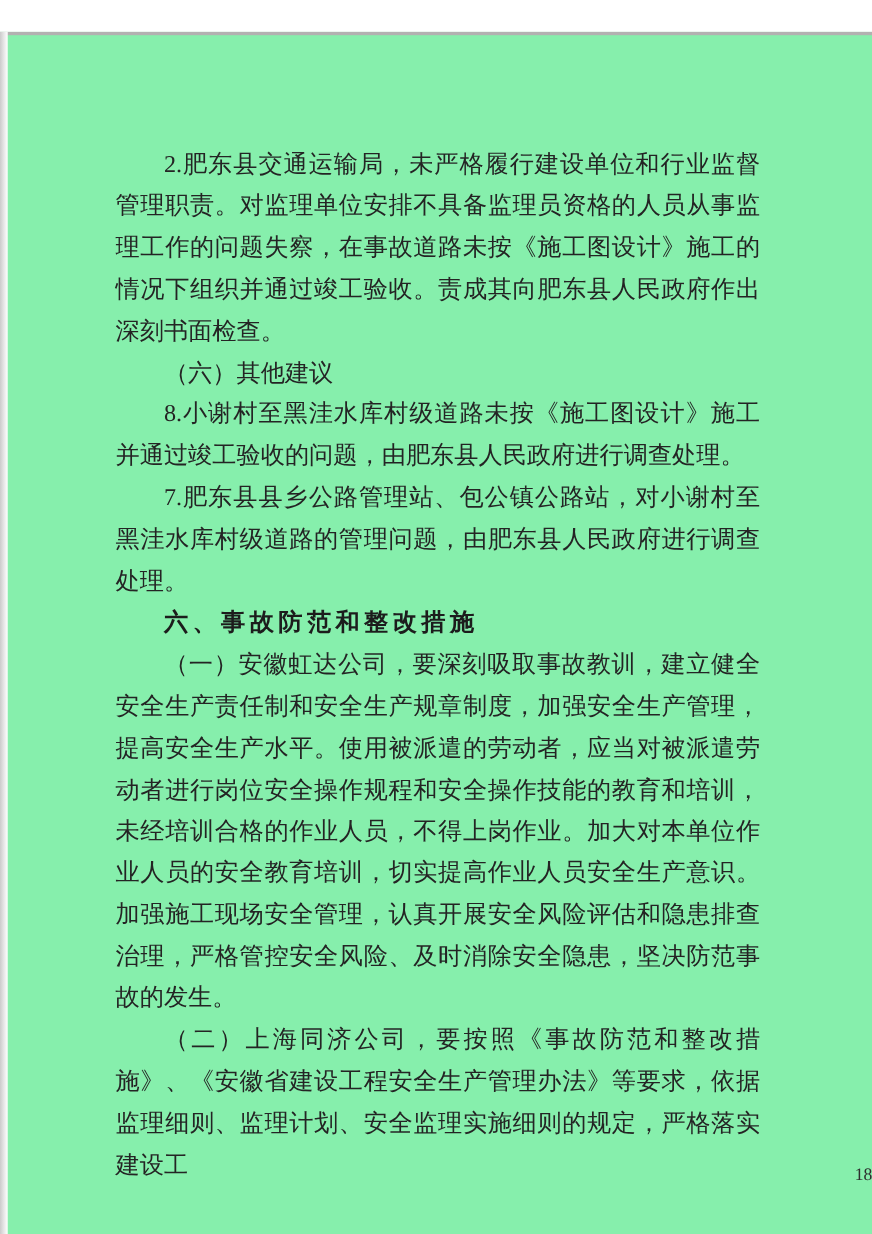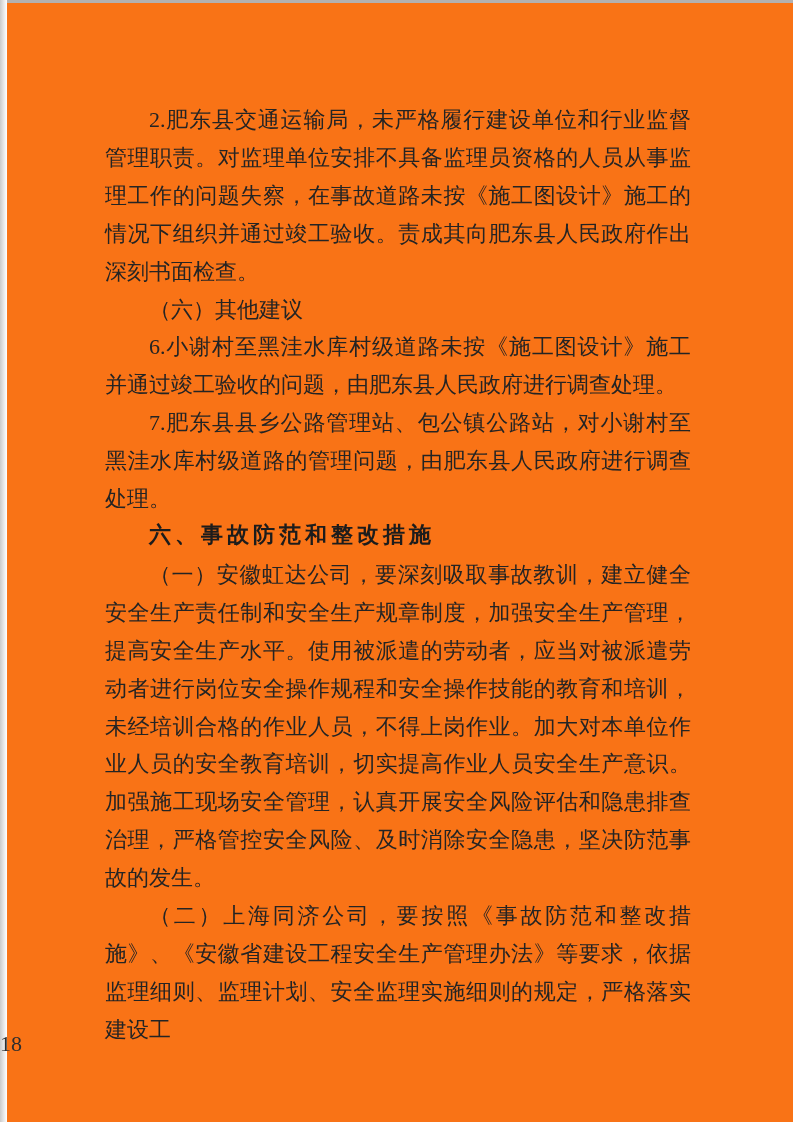--- a/index.html
+++ b/index.html
@@ -9,21 +9,22 @@
   body {
     width: 793px;
     height: 1122px;
     position: relative;
     background: #ffffff;
     overflow: hidden;
   }
   .page {
     position: absolute;
     inset: 0;
-    background: #f97316;
+    background: #86efac;
+    margin-top: 29px;
   }
   .page-edge-top {
     position: absolute;
     top: 0; left: 0;
     width: 100%; height: 3px;
     background: #b3b1b1;
   }
   .page-edge-left {
     position: absolute;
     top: 0; left: 0;
@@ -42,47 +43,47 @@
     text-align: justify;
     text-justify: inter-ideograph;
   }
   .doc-body p.para {
     margin: 0;
     text-indent: 2em;
   }
   .doc-body p.heading {
     margin: 0;
     text-indent: 2em;
-    font-family: Liberation Mono, monospace;
+    font-family: Liberation Serif, serif;
     font-weight: 700;
     letter-spacing: 4px;
     color: #1c1c1c;
   }
   .page-number {
     position: absolute;
     top: 1031px;
     left: 0;
     width: 100%;
-    text-align: left;
+    text-align: right;
     font-family: "Liberation Serif", "DejaVu Serif", serif;
-    font-size: 22px;
+    font-size: 16px;
     color: #2e2e2e;
   }
 </style>
 </head>
 <body>
 
 <div class="page">
   <div class="page-edge-top" style="background: rgb(179, 177, 177);"></div>
   <div class="page-edge-left"></div>
 
   <div class="doc-body" style="color: rgb(36, 36, 36);">
       <p class="para">2.肥东县交通运输局，未严格履行建设单位和行业监督管理职责。对监理单位安排不具备监理员资格的人员从事监理工作的问题失察，在事故道路未按《施工图设计》施工的情况下组织并通过竣工验收。责成其向肥东县人民政府作出深刻书面检查。</p>
       <p class="para">（六）其他建议</p>
-      <p class="para">6.小谢村至黑洼水库村级道路未按《施工图设计》施工并通过竣工验收的问题，由肥东县人民政府进行调查处理。</p>
+      <p class="para">8.小谢村至黑洼水库村级道路未按《施工图设计》施工并通过竣工验收的问题，由肥东县人民政府进行调查处理。</p>
       <p class="para">7.肥东县县乡公路管理站、包公镇公路站，对小谢村至黑洼水库村级道路的管理问题，由肥东县人民政府进行调查处理。</p>
       <p class="heading">六、事故防范和整改措施</p>
       <p class="para">（一）安徽虹达公司，要深刻吸取事故教训，建立健全安全生产责任制和安全生产规章制度，加强安全生产管理，提高安全生产水平。使用被派遣的劳动者，应当对被派遣劳动者进行岗位安全操作规程和安全操作技能的教育和培训，未经培训合格的作业人员，不得上岗作业。加大对本单位作业人员的安全教育培训，切实提高作业人员安全生产意识。加强施工现场安全管理，认真开展安全风险评估和隐患排查治理，严格管控安全风险、及时消除安全隐患，坚决防范事故的发生。</p>
       <p class="para">（二）上海同济公司，要按照《事故防范和整改措施》、《安徽省建设工程安全生产管理办法》等要求，依据监理细则、监理计划、安全监理实施细则的规定，严格落实建设工</p>
     </div>
 
   <div class="page-number">18</div>
 </div>
 
 </body></html>

